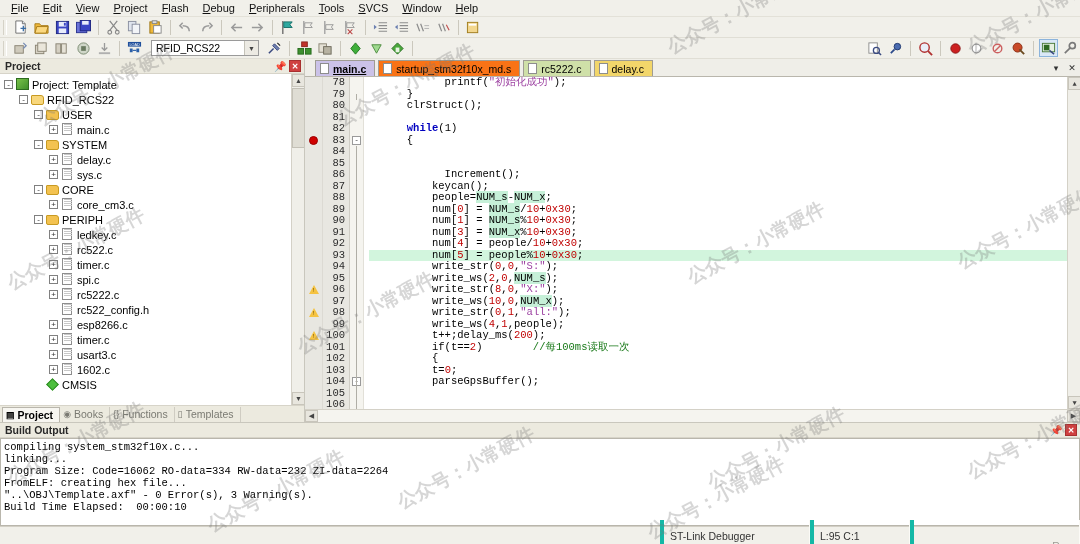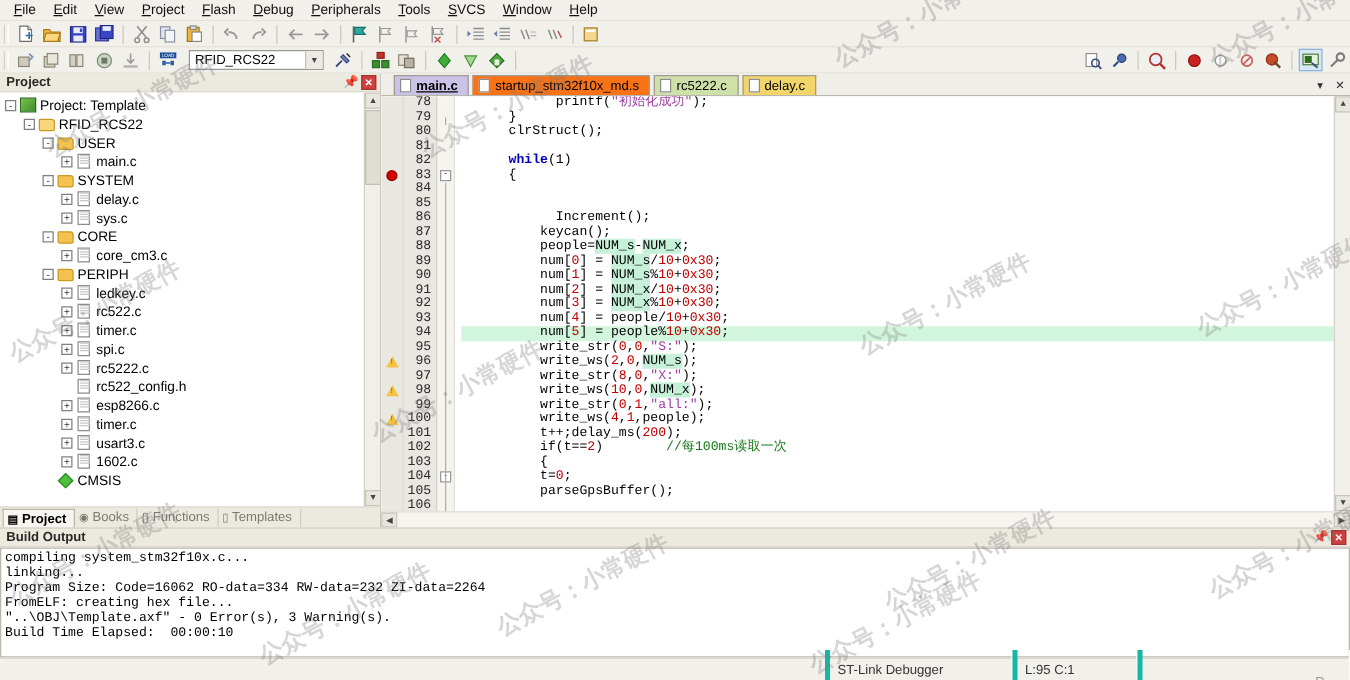--- a/index.html
+++ b/index.html
@@ -849,21 +849,20 @@
             <div class="ln"></div>
             <div class="ln">      <span class="kw">while</span>(1)</div>
             <div class="ln">      {</div>
             <div class="ln"></div>
             <div class="ln"></div>
             <div class="ln">            Increment();</div>
             <div class="ln">          keycan();</div>
             <div class="ln">          people=<span class="hl-id">NUM_s</span>-<span class="hl-id">NUM_x</span>;</div>
             <div class="ln">          num[<span class="num">0</span>] = <span class="hl-id">NUM_s</span>/<span class="num">10</span>+<span class="num">0x30</span>;</div>
             <div class="ln">          num[<span class="num">1</span>] = <span class="hl-id">NUM_s</span>%<span class="num">10</span>+<span class="num">0x30</span>;</div>
-            <div class="ln">          num[<span class="num">2</span>] = <span class="hl-id">NUM_x</span>/<span class="num">10</span>+<span class="num">0x30</span>;</div>
             <div class="ln">          num[<span class="num">3</span>] = <span class="hl-id">NUM_x</span>%<span class="num">10</span>+<span class="num">0x30</span>;</div>
             <div class="ln">          num[<span class="num">4</span>] = people/<span class="num">10</span>+<span class="num">0x30</span>;</div>
             <div class="ln row-hl">          num[<span class="num">5</span>] = people%<span class="num">10</span>+<span class="num">0x30</span>;</div>
             <div class="ln">          write_str(<span class="num">0</span>,<span class="num">0</span>,<span class="str">"S:"</span>);</div>
             <div class="ln">          write_ws(<span class="num">2</span>,<span class="num">0</span>,<span class="hl-id">NUM_s</span>);</div>
             <div class="ln">          write_str(<span class="num">8</span>,<span class="num">0</span>,<span class="str">"X:"</span>);</div>
             <div class="ln">          write_ws(<span class="num">10</span>,<span class="num">0</span>,<span class="hl-id">NUM_x</span>);</div>
             <div class="ln">          write_str(<span class="num">0</span>,<span class="num">1</span>,<span class="str">"all:"</span>);</div>
             <div class="ln">          write_ws(<span class="num">4</span>,<span class="num">1</span>,people);</div>
             <div class="ln">          t++;delay_ms(<span class="num">200</span>);</div>

